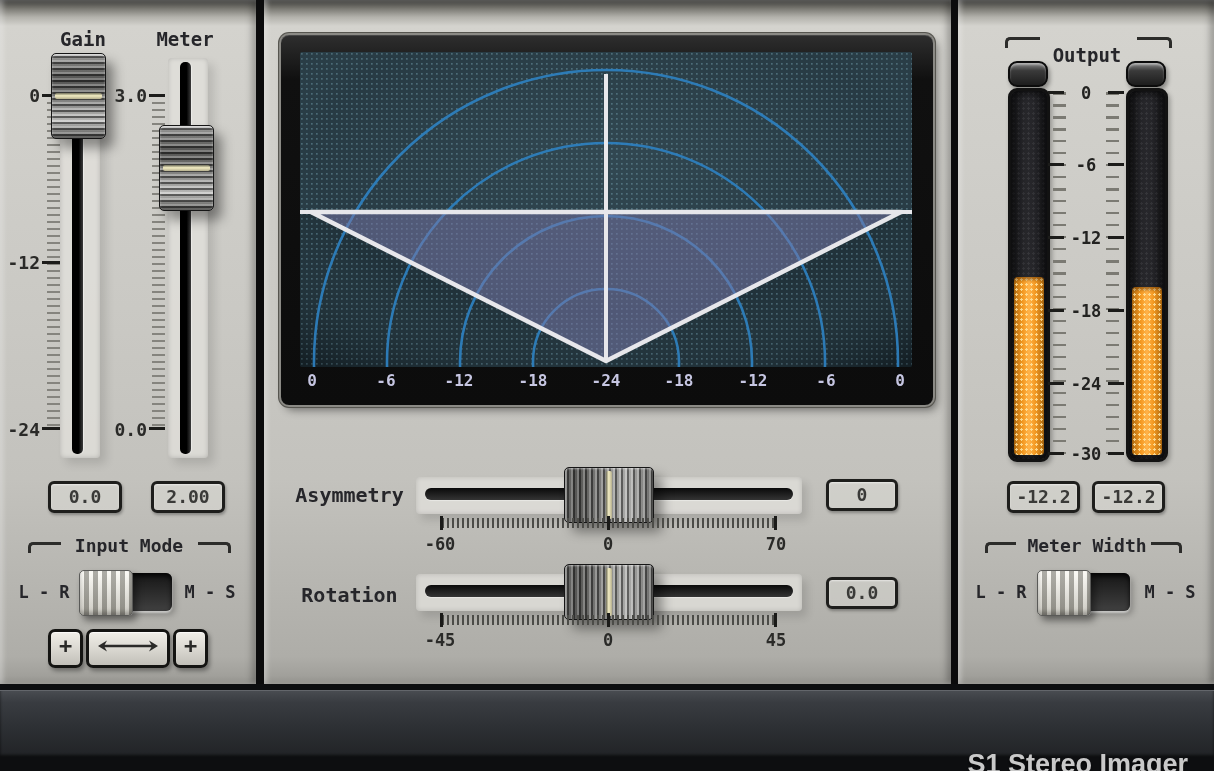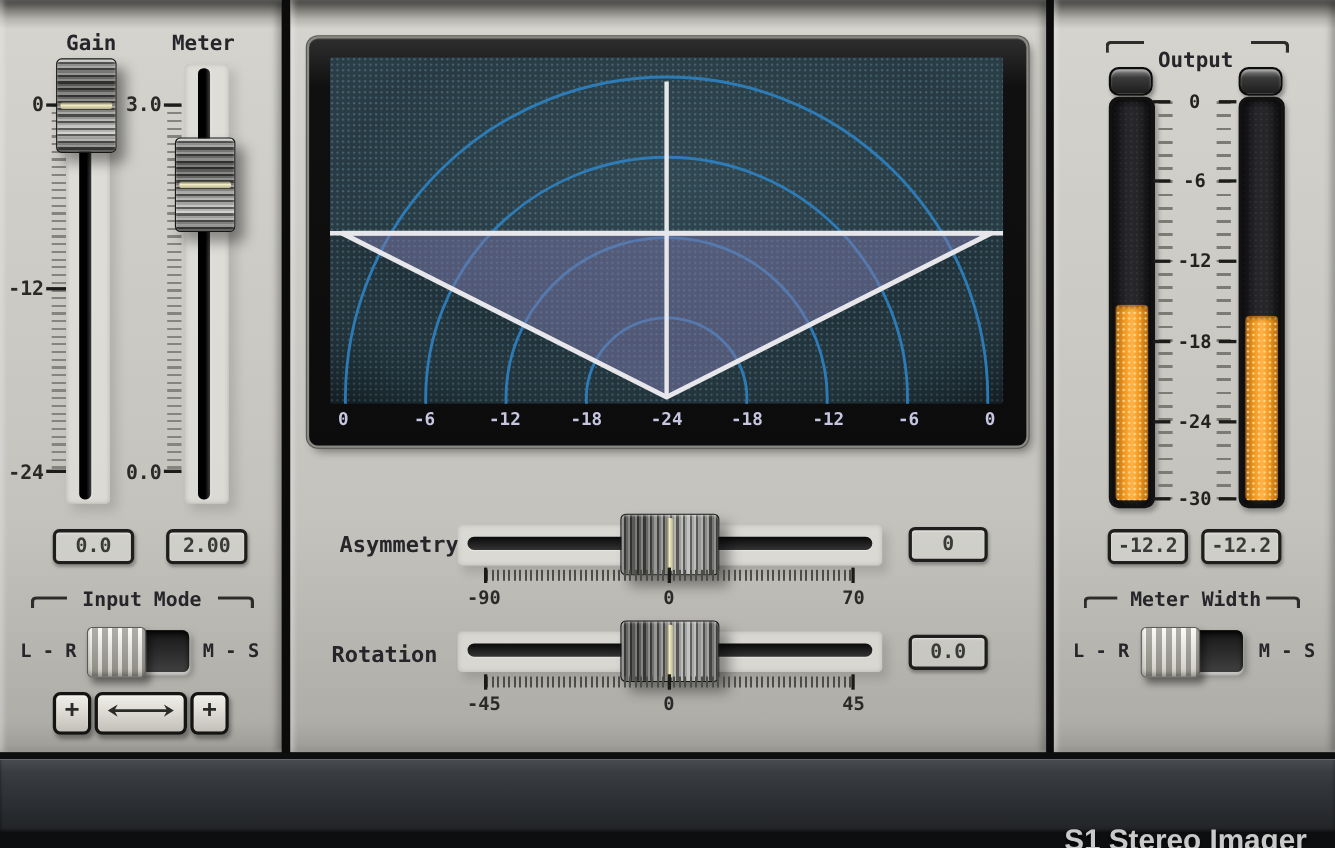--- a/index.html
+++ b/index.html
@@ -159,31 +159,31 @@
         <span class="vscale-lbl" style="left:129px;">-12</span>
         <span class="vscale-lbl" style="left:203px;">-18</span>
         <span class="vscale-lbl" style="left:276px;">-24</span>
         <span class="vscale-lbl" style="left:349px;">-18</span>
         <span class="vscale-lbl" style="left:423px;">-12</span>
         <span class="vscale-lbl" style="left:496px;">-6</span>
         <span class="vscale-lbl" style="left:570px;">0</span>
       </div>
     </div>
 
-    <div class="mlabel" style="left:18px;top:483px;width:135px;font-size:20px;text-align:right;">Asymmetry</div>
+    <div class="mlabel" style="left:18px;top:483px;width:135px;font-size:20px;text-align:center;">Asymmetry</div>
     <div class="recessH" style="left:152px;top:477px;width:386px;"></div>
     <div class="barH" style="left:161px;top:488px;width:368px;"></div>
     <div class="hknob" style="left:300px;top:467px;">
         <div class="cline"></div>
       </div>
     <div class="rulerH" style="left:178px;top:518px;width:334px;"></div>
     <div class="rtick" style="left:176px;top:516px;"></div>
     <div class="rtick" style="left:343px;top:516px;"></div>
     <div class="rtick" style="left:510px;top:516px;"></div>
-    <div class="ticklbl" style="left:141px;top:534px;">-90</div>
+    <div class="ticklbl" style="left:141px;top:534px;">-60</div>
     <div class="ticklbl" style="left:309px;top:534px;">0</div>
     <div class="ticklbl" style="left:477px;top:534px;">70</div>
     <div class="vbox" style="left:562px;top:479px;width:66px;">0</div>
 
     <div class="mlabel" style="left:18px;top:583px;width:135px;font-size:20px;text-align:center;">Rotation</div>
     <div class="recessH" style="left:152px;top:574px;width:386px;"></div>
     <div class="barH" style="left:161px;top:585px;width:368px;"></div>
     <div class="hknob" style="left:300px;top:564px;">
         <div class="cline"></div>
       </div>

